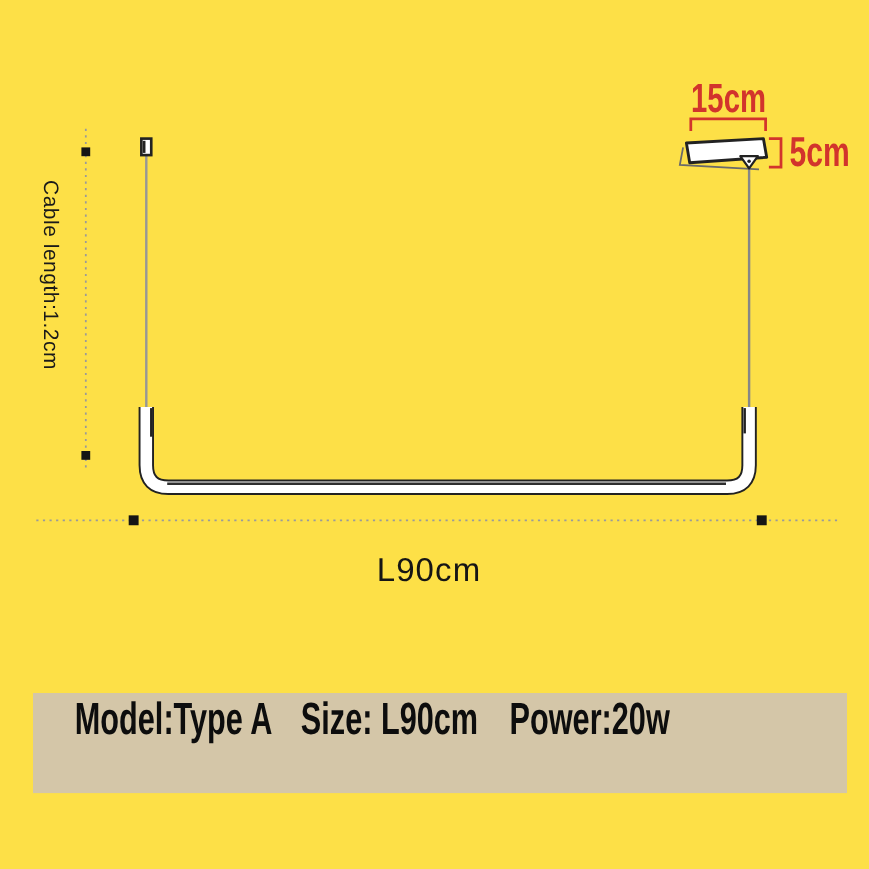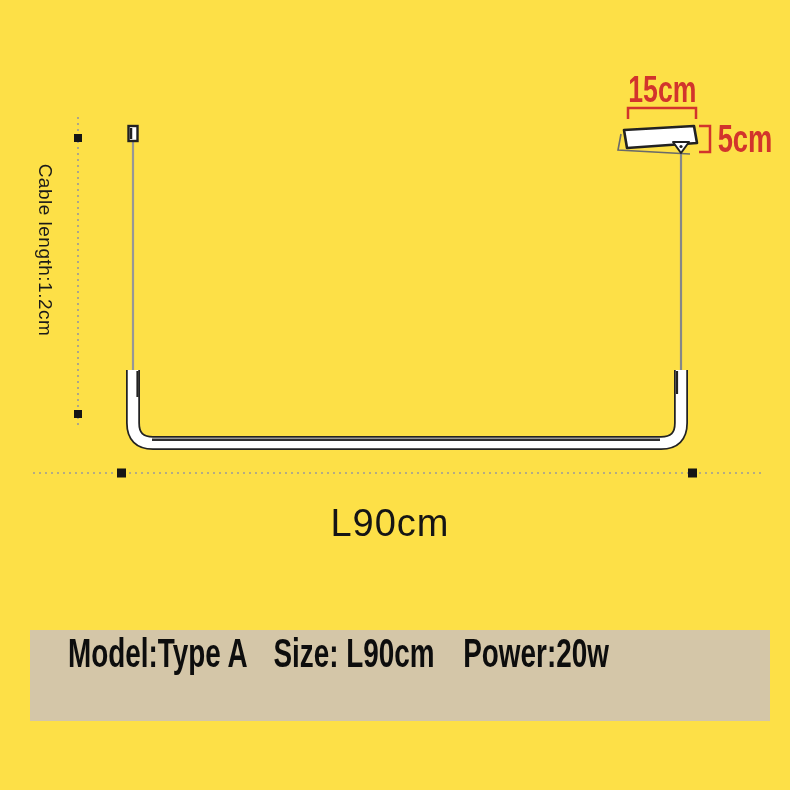--- a/index.html
+++ b/index.html
@@ -20,21 +20,21 @@
 
   .cable-label {
     position:absolute; left:-126px; top:238px; width:340px; height:24px;
     transform:rotate(90deg); transform-origin:center;
     text-align:center; font-size:19px; color:#1a1a1a; letter-spacing:0.5px;
     white-space:nowrap;
   }
 
   .length-label {
     position:absolute; left:290px; top:502px; width:200px;
-    text-align:center; font-size:38px; color:#151515; letter-spacing:1px;
+    text-align:center; font-size:30px; color:#151515; letter-spacing:1px;
     white-space:nowrap;
   }
 
   .banner {
     position:absolute; left:30px; top:630px; width:740px; height:91px;
     background:var(--banner_bg,#d4c6a8);
     display:flex; padding-left:38px; box-sizing:border-box;
   }
   .banner-text {
     display:flex; align-items:baseline;

